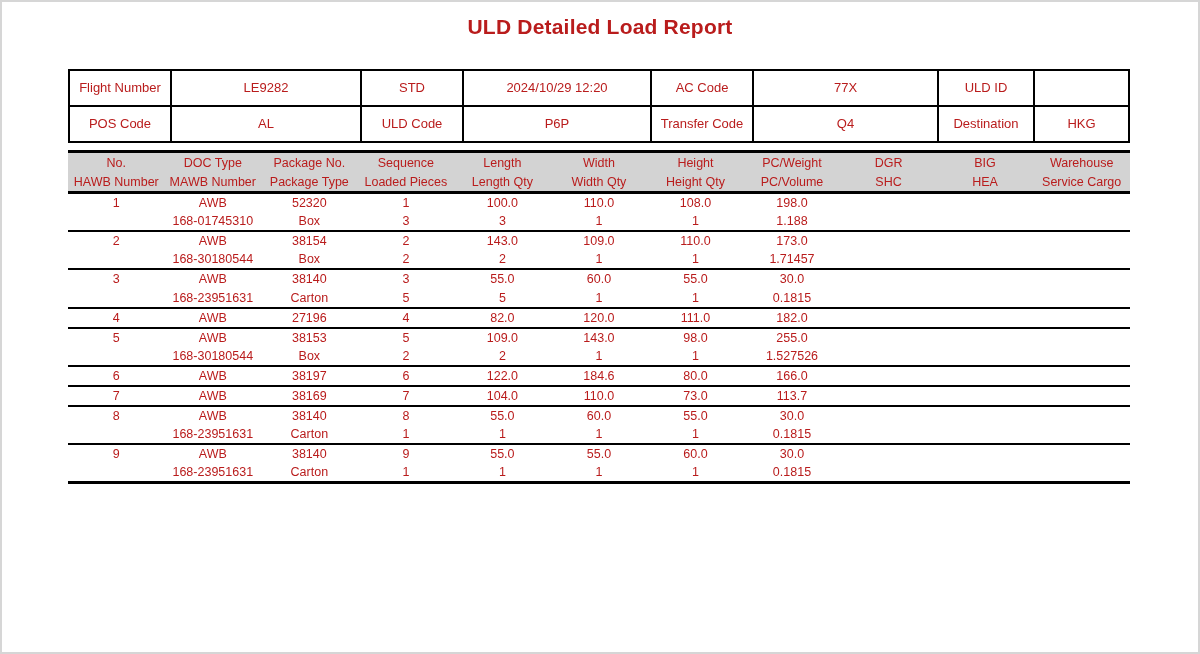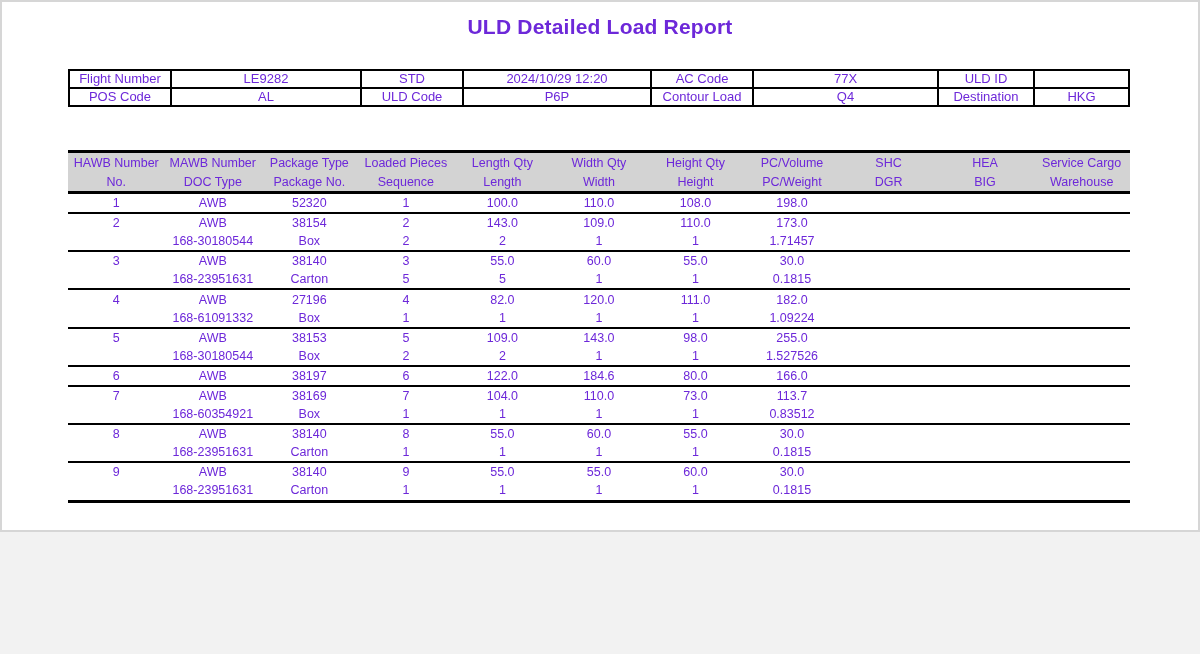--- a/index.html
+++ b/index.html
@@ -1,42 +1,42 @@
 <!DOCTYPE html>
 <html><head>
 <meta charset="utf-8">
 <style>
   html,body { margin:0; padding:0; background:#f2f2f2; }
   .page {
     position:relative;
-    width:1200px; height:532px;
+    width:1200px; height:654px;
     box-sizing:border-box;
     background:#ffffff;
     border:2px solid #d6d6d6;
     font-family:"Liberation Sans", sans-serif;
-    color:#6d28d9;
+    color:#b91c1c;
     overflow:hidden;
   }
   .title {
     position:absolute; top:13px; left:0; width:100%;
     text-align:center;
     font-size:21px; font-weight:bold;
     letter-spacing:0.2px;
   }
   
   table { border-spacing:0; }
   .info-table {
     position:absolute; left:66px; top:67px; width:1060px;
     border-collapse:collapse; table-layout:fixed;
     font-size:13px;
   }
   .info-table td {
     border:2px solid #000;
     height:16px;
-    padding:0 2px;
+    padding:9px 2px;
     text-align:center;
     vertical-align:middle;
     line-height:1.15;
     overflow:hidden; white-space:nowrap;
   }
   
   .load-table {
     position:absolute; left:66px; top:148px; width:1062px;
     border-collapse:collapse; table-layout:fixed;
     font-size:12.5px;
@@ -86,21 +86,21 @@
           <td>AC Code</td>
           <td>77X</td>
           <td>ULD ID</td>
           <td></td>
         </tr>
         <tr>
           <td>POS Code</td>
           <td>AL</td>
           <td>ULD Code</td>
           <td>P6P</td>
-          <td>Contour Load</td>
+          <td>Transfer Code</td>
           <td>Q4</td>
           <td>Destination</td>
           <td>HKG</td>
         </tr>
       </tbody>
   </table>
 
   <table class="load-table">
     <colgroup>
       <col>
@@ -109,57 +109,70 @@
         <col>
         <col>
         <col>
         <col>
         <col>
         <col>
         <col>
         <col>
     </colgroup>
     <thead style="background: rgb(211, 211, 211);">
+      <tr>
+          <td>No.</td>
+          <td>DOC Type</td>
+          <td>Package No.</td>
+          <td>Sequence</td>
+          <td>Length</td>
+          <td>Width</td>
+          <td>Height</td>
+          <td>PC/Weight</td>
+          <td>DGR</td>
+          <td>BIG</td>
+          <td>Warehouse</td>
+        </tr>
       <tr>
           <td>HAWB Number</td>
           <td>MAWB Number</td>
           <td>Package Type</td>
           <td>Loaded Pieces</td>
           <td>Length Qty</td>
           <td>Width Qty</td>
           <td>Height Qty</td>
           <td>PC/Volume</td>
           <td>SHC</td>
           <td>HEA</td>
           <td>Service Cargo</td>
         </tr>
-      <tr>
-          <td>No.</td>
-          <td>DOC Type</td>
-          <td>Package No.</td>
-          <td>Sequence</td>
-          <td>Length</td>
-          <td>Width</td>
-          <td>Height</td>
-          <td>PC/Weight</td>
-          <td>DGR</td>
-          <td>BIG</td>
-          <td>Warehouse</td>
-        </tr>
     </thead>
   <tbody class="record">
         <tr>
           <td>1</td>
           <td>AWB</td>
           <td>52320</td>
           <td>1</td>
           <td>100.0</td>
           <td>110.0</td>
           <td>108.0</td>
           <td>198.0</td>
+          <td></td>
+          <td></td>
+          <td></td>
+        </tr>
+        <tr>
+          <td></td>
+          <td>168-01745310</td>
+          <td>Box</td>
+          <td>3</td>
+          <td>3</td>
+          <td>1</td>
+          <td>1</td>
+          <td>1.188</td>
           <td></td>
           <td></td>
           <td></td>
         </tr>
       </tbody>
       <tbody class="record">
         <tr>
           <td>2</td>
           <td>AWB</td>
           <td>38154</td>
@@ -221,33 +234,20 @@
           <td>27196</td>
           <td>4</td>
           <td>82.0</td>
           <td>120.0</td>
           <td>111.0</td>
           <td>182.0</td>
           <td></td>
           <td></td>
           <td></td>
         </tr>
-        <tr>
-          <td></td>
-          <td>168-61091332</td>
-          <td>Box</td>
-          <td>1</td>
-          <td>1</td>
-          <td>1</td>
-          <td>1</td>
-          <td>1.09224</td>
-          <td></td>
-          <td></td>
-          <td></td>
-        </tr>
       </tbody>
       <tbody class="record">
         <tr>
           <td>5</td>
           <td>AWB</td>
           <td>38153</td>
           <td>5</td>
           <td>109.0</td>
           <td>143.0</td>
           <td>98.0</td>
@@ -292,33 +292,20 @@
           <td>38169</td>
           <td>7</td>
           <td>104.0</td>
           <td>110.0</td>
           <td>73.0</td>
           <td>113.7</td>
           <td></td>
           <td></td>
           <td></td>
         </tr>
-        <tr>
-          <td></td>
-          <td>168-60354921</td>
-          <td>Box</td>
-          <td>1</td>
-          <td>1</td>
-          <td>1</td>
-          <td>1</td>
-          <td>0.83512</td>
-          <td></td>
-          <td></td>
-          <td></td>
-        </tr>
       </tbody>
       <tbody class="record">
         <tr>
           <td>8</td>
           <td>AWB</td>
           <td>38140</td>
           <td>8</td>
           <td>55.0</td>
           <td>60.0</td>
           <td>55.0</td>

